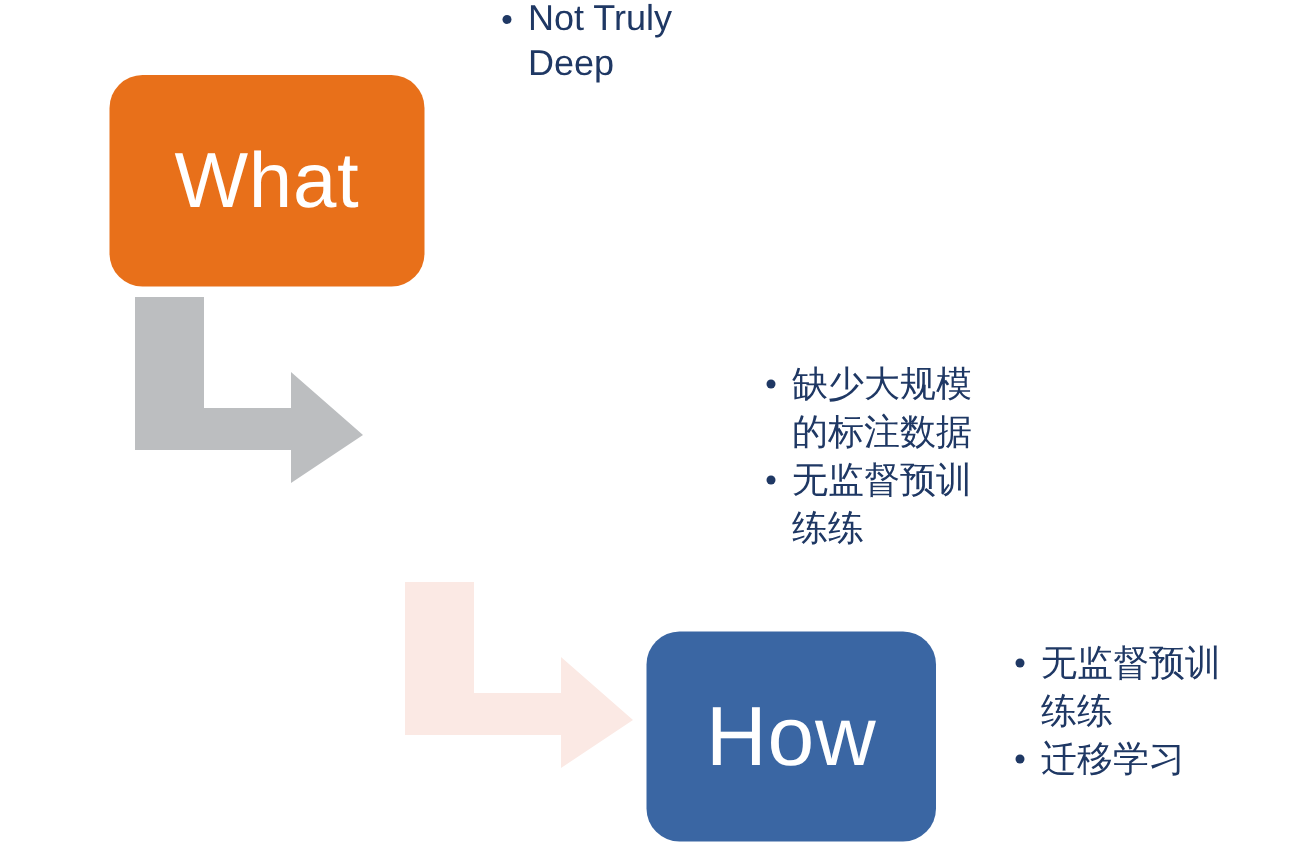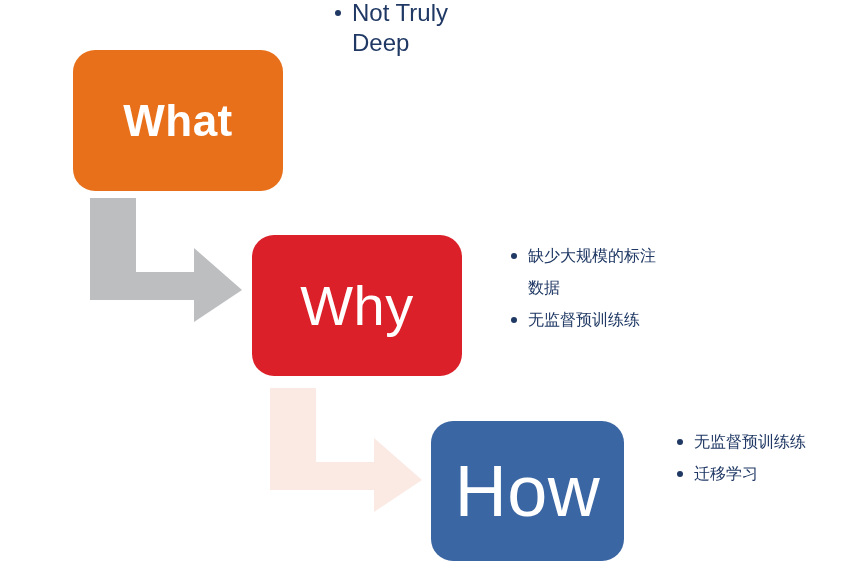--- a/index.html
+++ b/index.html
@@ -32,35 +32,35 @@
     letter-spacing: 0.5px;
     line-height: 1;
     white-space: nowrap;
   }
 
   #box-what {
     left: 73px;  top: 50px;
     width: 210px; height: 141px;
     background: #E8701A;
   }
-  #box-what .stage-label { font-size: 44px; font-weight: bold; }
+  #box-what .stage-label { font-size: 52px; }
 
   #box-why {
     left: 252px; top: 235px;
     width: 210px; height: 141px;
     background: #DC2029;
   }
   #box-why .stage-label { font-size: 56px; }
 
   #box-how {
     left: 431px; top: 421px;
     width: 193px; height: 140px;
     background: #3A66A3;
   }
-  #box-how .stage-label { font-size: 72px; }
+  #box-how .stage-label { font-size: 56px; }
 
   
   .elbow-arrow {
     position: absolute;
   }
   #arrow-what-why {
     left: 90px; top: 198px;
     width: 152px; height: 124px;
   }
   #arrow-why-how {
@@ -99,21 +99,21 @@
     font-family: "Liberation Sans", sans-serif;
     font-size: 24px;
     line-height: 29.5px;
   }
   #list-what li { margin-bottom: 0px; }
   #list-what li::before { top: 12px; }
 
   
   .cjk-list {
     font-family: "DejaVu Sans", sans-serif;
-    font-size: 16px;
+    font-size: 24px;
     line-height: 32px;
   }
   #list-why {
     left: 508px;
     top: 240px;
     width: 158px;
   }
   #list-why li::before { top: 13px; }
 
   #list-how {
@@ -133,23 +133,20 @@
   </div>
 
   <ul class="bullet-list" id="list-what">
     <li>Not Truly Deep</li>
   </ul>
 
   <svg class="elbow-arrow" id="arrow-what-why" viewBox="0 0 152 124" xmlns="http://www.w3.org/2000/svg">
     <path d="M0,0 L46,0 L46,74 L104,74 L104,50 L152,92 L104,124 L104,102 L0,102 Z" fill="#BCBEC0"></path>
   </svg>
 
-  <div class="stage-box" id="box-why">
-    <span class="stage-label">Why</span>
-  </div>
 
   <ul class="bullet-list cjk-list" id="list-why">
     <li>缺少大规模的标注数据</li>
     <li>无监督预训练练</li>
   </ul>
 
   <svg class="elbow-arrow" id="arrow-why-how" viewBox="0 0 152 124" xmlns="http://www.w3.org/2000/svg">
     <path d="M0,0 L46,0 L46,74 L104,74 L104,50 L152,92 L104,124 L104,102 L0,102 Z" fill="#FBE9E4"></path>
   </svg>
 

